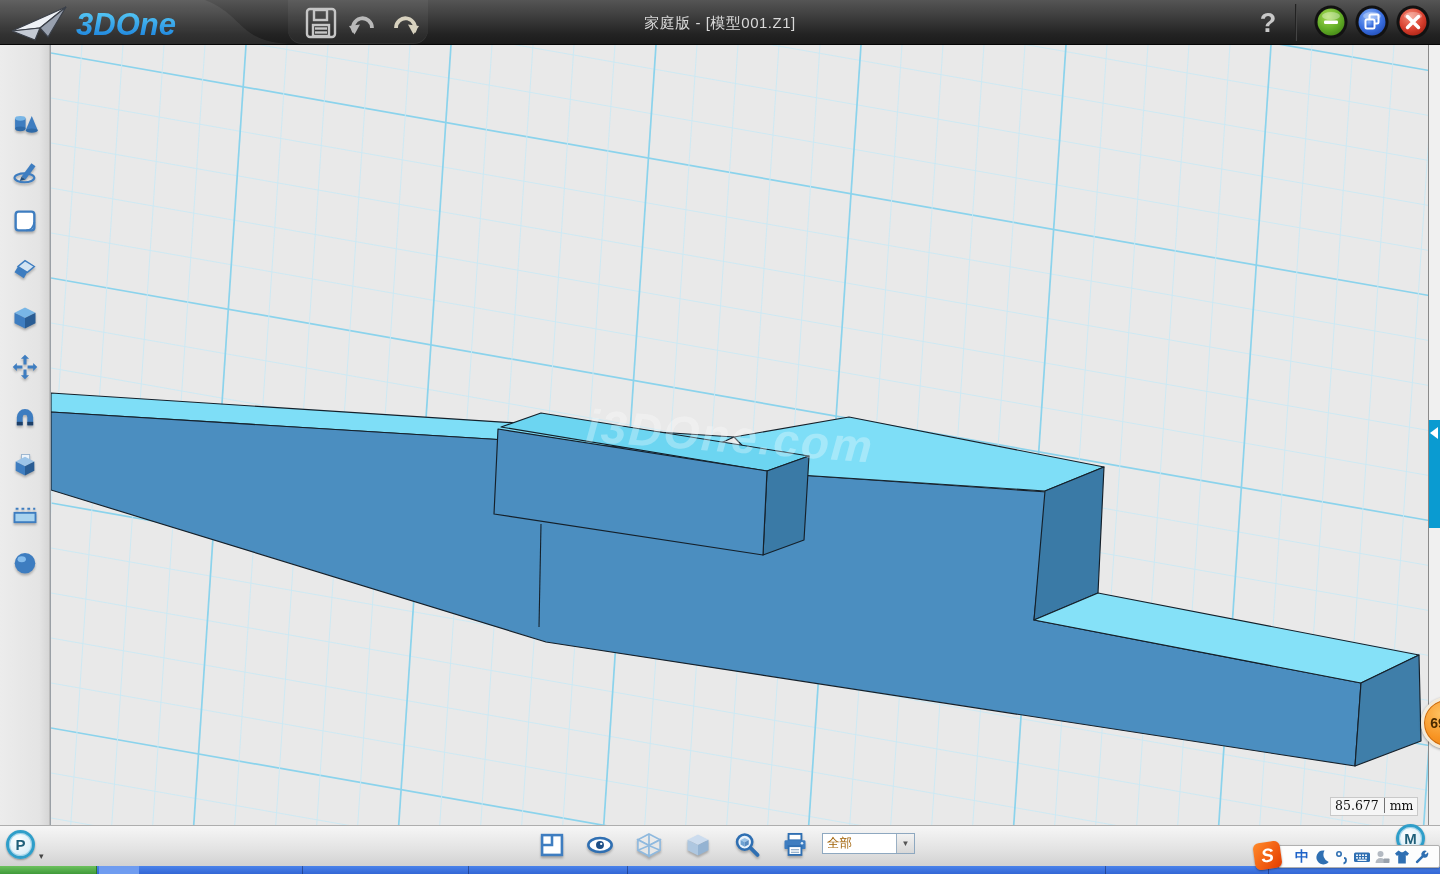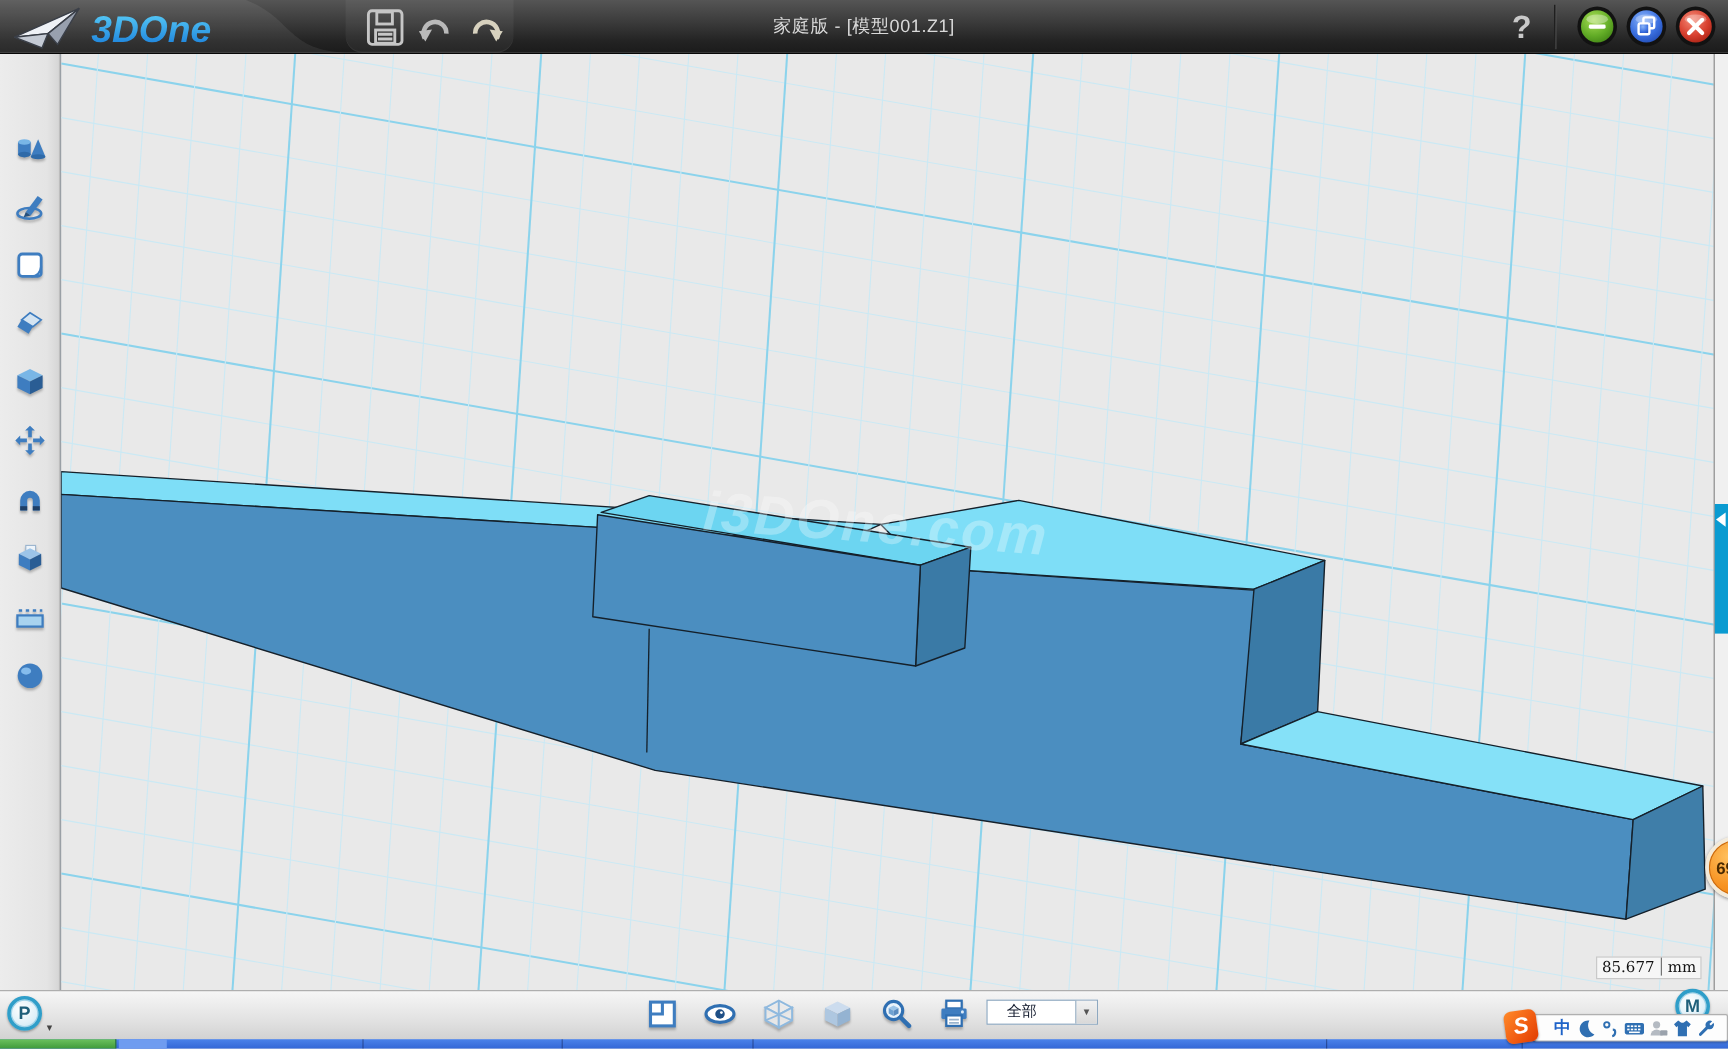--- a/index.html
+++ b/index.html
@@ -56,21 +56,21 @@
     display:flex;align-items:center;justify-content:center;cursor:pointer;}
   .notif-badge span{margin-right:18px;}
 
   
   .bottom-bar{position:absolute;left:0;top:825px;width:1440px;height:41px;
     background:linear-gradient(#f6f6f6,#e2e2e2 60%,#d2d2d2);border-top:1px solid #aeaeae;box-sizing:border-box;}
   .bb-icon{position:absolute;top:831px;width:28px;height:28px;cursor:pointer;
     filter:drop-shadow(0 2px 1px rgba(0,0,0,0.25));}
   .filter-dd{position:absolute;left:822px;top:833px;width:93px;height:21px;background:#fff;
     border:1px solid #8ea8c0;box-sizing:border-box;display:flex;cursor:pointer;}
-  .filter-dd .val{flex:1;font-size:12.5px;line-height:19px;padding-left:4px;color:#0f172a;margin-left:12px;}
+  .filter-dd .val{flex:1;font-size:12.5px;line-height:19px;padding-left:4px;color:#a16207;}
   .filter-dd .btn{width:17px;background:linear-gradient(#f2f2f2,#d8d8d8);
     border-left:1px solid #9ab0c4;color:#555;font-size:8px;line-height:19px;text-align:center;}
 
   .p-badge{position:absolute;left:6px;top:830px;width:29px;height:29px;border-radius:50%;
     background:radial-gradient(circle at 40% 35%,#ffffff,#dff0f8 60%,#bfe0ef);
     border:3px solid #2f9ec9;box-sizing:border-box;color:#1f5f7a;font-weight:bold;font-size:15px;
     display:flex;align-items:center;justify-content:center;cursor:pointer;
     box-shadow:0 1px 2px rgba(0,0,0,.35), inset 0 0 0 1px #9fd2e8;}
   .p-caret{position:absolute;left:39px;top:851px;font-size:9px;color:#444;cursor:pointer;}
   .m-badge{position:absolute;left:1396px;top:824px;width:29px;height:29px;border-radius:50%;

